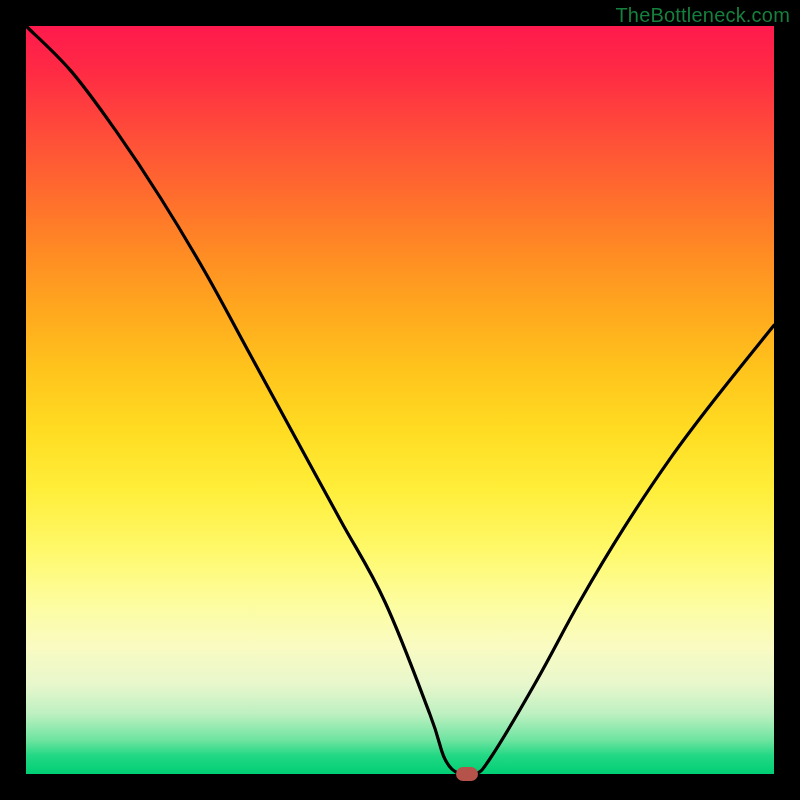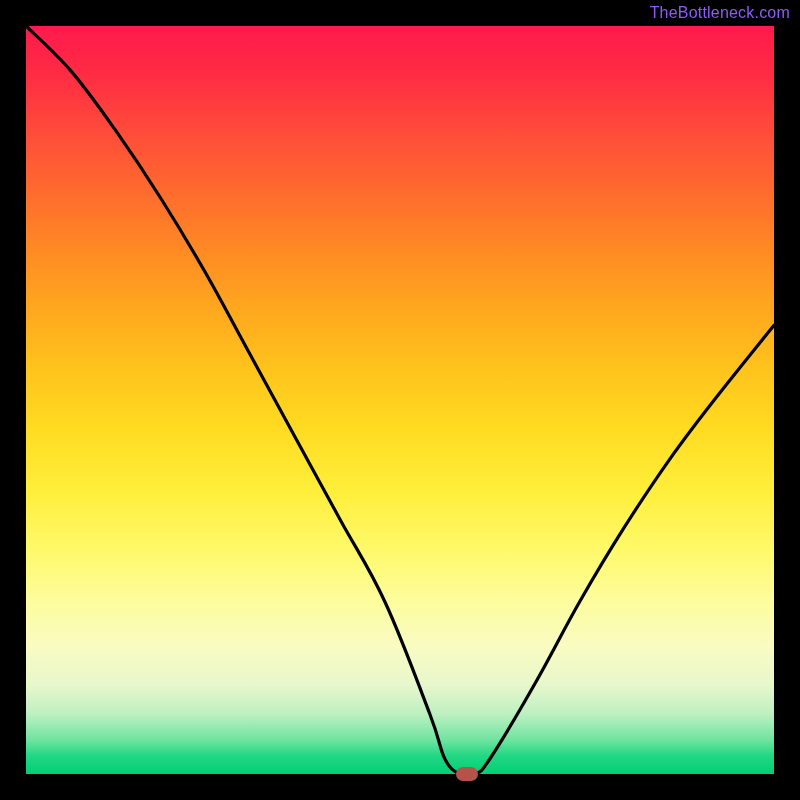--- a/index.html
+++ b/index.html
@@ -43,22 +43,22 @@
       #bdf0c1 92%,
       #6de4a0 95.5%,
       #23d884 97.5%,
       #00cf74 100%
     );
   }
   .attribution {
     position: absolute;
     top: 4px;
     right: 10px;
-    color: #8b5cf6;
-    font-size: 16px;
+    color: #15803d;
+    font-size: 20px;
     font-weight: 500;
     letter-spacing: 0.2px;
   }
   svg.curve {
     position: absolute;
     left: 0;
     top: 0;
     width: 748px;
     height: 748px;
     overflow: visible;

